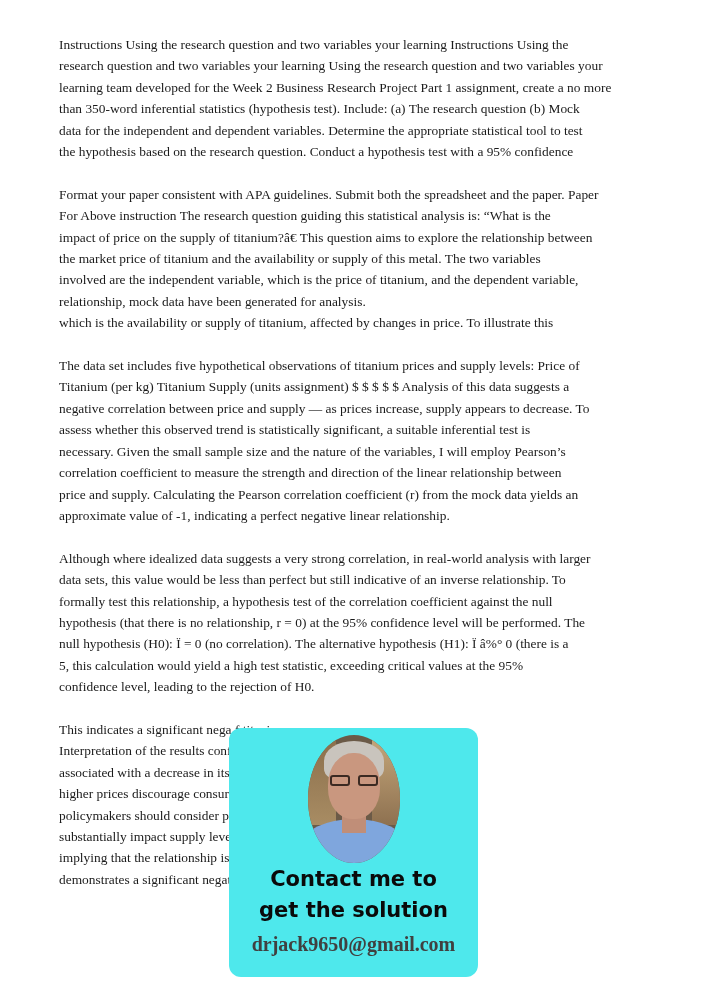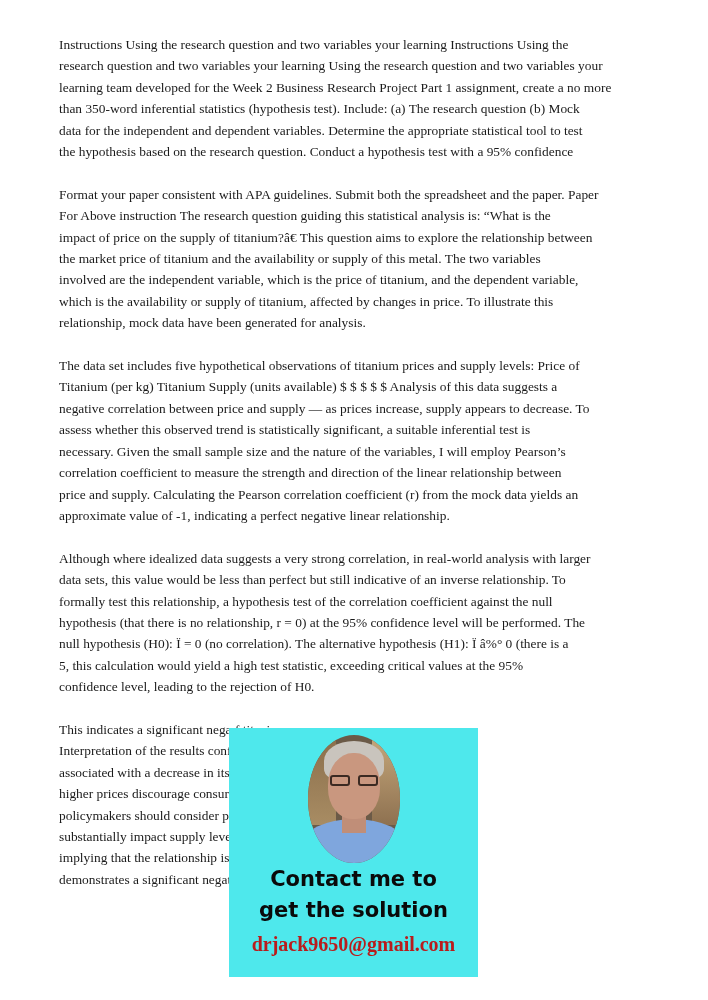--- a/index.html
+++ b/index.html
@@ -32,20 +32,21 @@
       white-space: nowrap;
       letter-spacing: 0px;
     }
     .promo {
       position: absolute;
       left: 229px;
       top: 728px;
       width: 249px;
       height: 249px;
       background: #4ee8ec;
+      border-radius: 12px;
     }
     .portrait {
       position: absolute;
       left: 79px;
       top: 7px;
       width: 92px;
       height: 128px;
       border-radius: 50%;
       overflow: hidden;
       background: #6b5a47;
@@ -101,47 +102,47 @@
     .promo-email {
       position: absolute;
       left: 0;
       top: 203px;
       width: 249px;
       text-align: center;
       font-family: "Liberation Serif", "DejaVu Serif", serif;
       font-weight: bold;
       font-size: 20px;
       line-height: 26px;
-      color: #b91c1c;
+      color: #404040;
     }
   </style>
 </head>
 <body>
 
 <div class="page">
   <div class="para">
     <span class="line">Instructions Using the research question and two variables your learning Instructions Using the</span>
     <span class="line">research question and two variables your learning Using the research question and two variables your</span>
     <span class="line">learning team developed for the Week 2 Business Research Project Part 1 assignment, create a no more</span>
     <span class="line">than 350-word inferential statistics (hypothesis test). Include: (a) The research question (b) Mock</span>
     <span class="line">data for the independent and dependent variables. Determine the appropriate statistical tool to test</span>
     <span class="line">the hypothesis based on the research question. Conduct a hypothesis test with a 95% confidence</span>
   </div>
   <div class="para">
     <span class="line">Format your paper consistent with APA guidelines. Submit both the spreadsheet and the paper. Paper</span>
     <span class="line">For Above instruction The research question guiding this statistical analysis is: “What is the</span>
     <span class="line">impact of price on the supply of titanium?â€ This question aims to explore the relationship between</span>
     <span class="line">the market price of titanium and the availability or supply of this metal. The two variables</span>
     <span class="line">involved are the independent variable, which is the price of titanium, and the dependent variable,</span>
+    <span class="line">relationship, mock data have been generated for analysis.</span>
     <span class="line">which is the availability or supply of titanium, affected by changes in price. To illustrate this</span>
-    <span class="line">relationship, mock data have been generated for analysis.</span>
   </div>
   <div class="para">
     <span class="line">The data set includes five hypothetical observations of titanium prices and supply levels: Price of</span>
-    <span class="line">Titanium (per kg) Titanium Supply (units available) $ $ $ $ $ Analysis of this data suggests a</span>
+    <span class="line">Titanium (per kg) Titanium Supply (units assignment) $ $ $ $ $ Analysis of this data suggests a</span>
     <span class="line">negative correlation between price and supply — as prices increase, supply appears to decrease. To</span>
     <span class="line">assess whether this observed trend is statistically significant, a suitable inferential test is</span>
     <span class="line">necessary. Given the small sample size and the nature of the variables, I will employ Pearson’s</span>
     <span class="line">correlation coefficient to measure the strength and direction of the linear relationship between</span>
     <span class="line">price and supply. Calculating the Pearson correlation coefficient (r) from the mock data yields an</span>
     <span class="line">approximate value of -1, indicating a perfect negative linear relationship.</span>
   </div>
   <div class="para">
     <span class="line">Although where idealized data suggests a very strong correlation, in real-world analysis with larger</span>
     <span class="line">data sets, this value would be less than perfect but still indicative of an inverse relationship. To</span>

